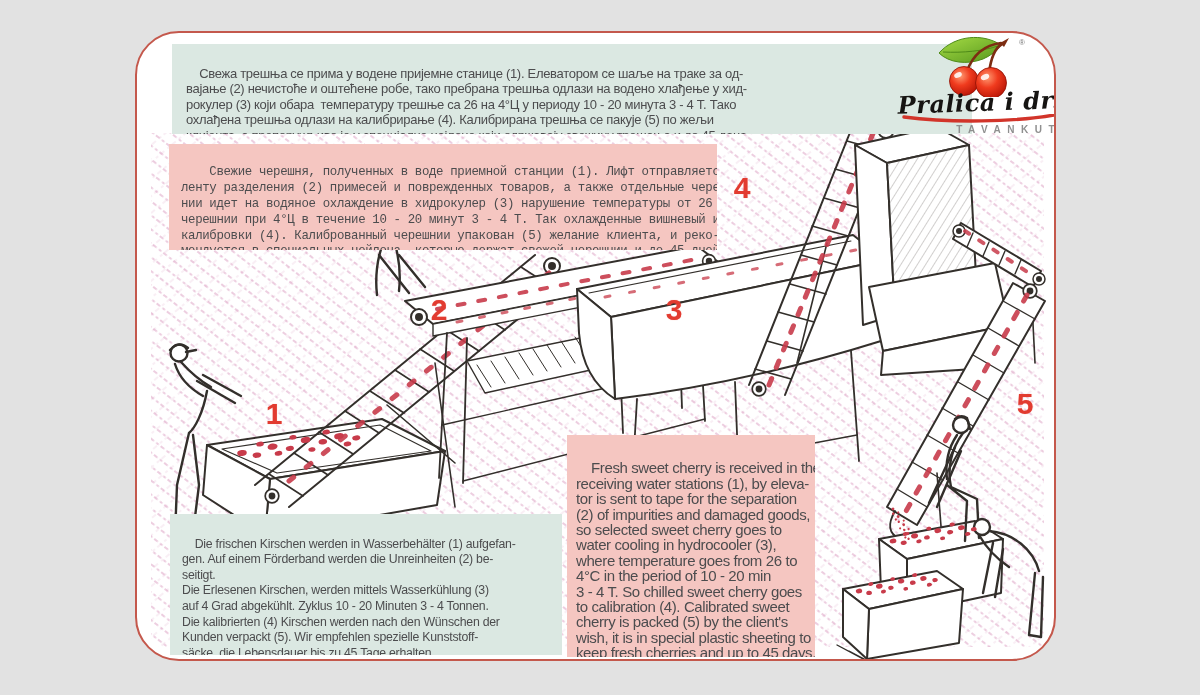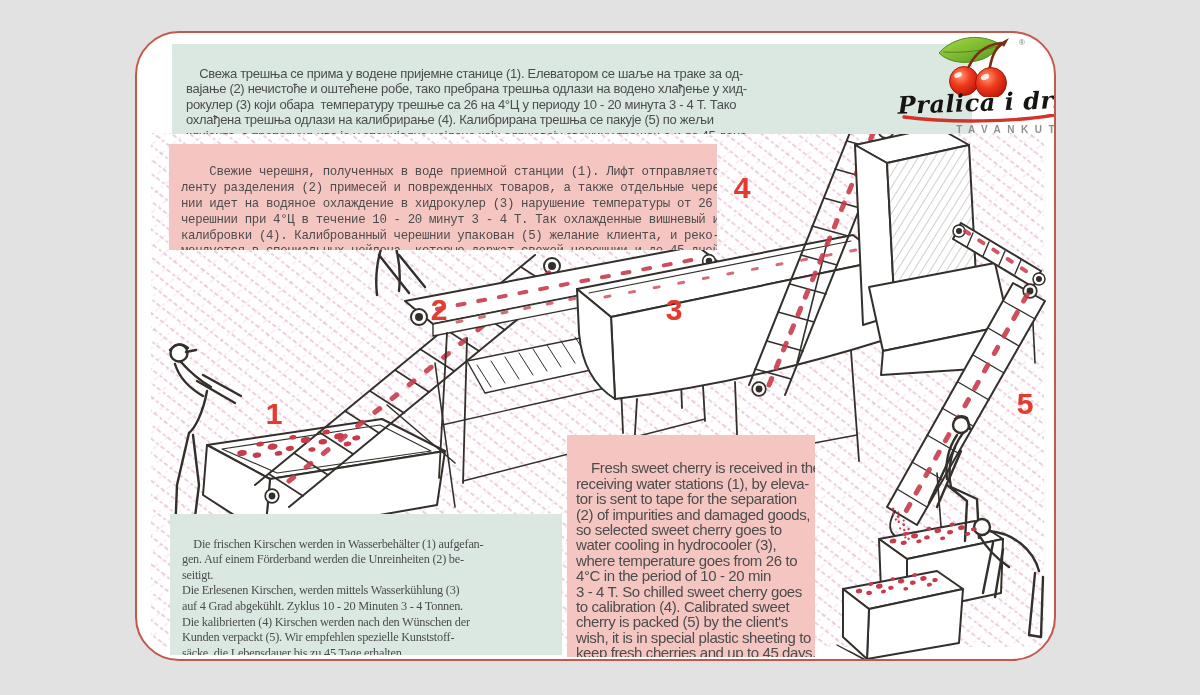--- a/index.html
+++ b/index.html
@@ -19,21 +19,21 @@
     position:absolute;z-index:3;box-sizing:border-box;
     white-space:pre;color:var(--text,#4c4c4e);overflow:hidden;
   }
   .teal{background:var(--teal-block,#dbe8e2);}
   .pink{background:var(--pink-block,#f5c6c1);}
   #blk-sr{left:35px;top:11px;width:800px;height:90px;padding:6px 14px;
     font-size:13px;line-height:15.6px;letter-spacing:-0.3px;}
   #blk-ru{left:32px;top:111px;width:548px;height:106px;padding:5px 12px;
     font-size:12.4px;line-height:15.9px;letter-spacing:-0.35px;font-family:Liberation Mono, monospace;}
   #blk-de{left:33px;top:481px;width:392px;height:141px;padding:7px 12px;
-    font-size:12.3px;line-height:15.6px;letter-spacing:-0.25px;font-family:Liberation Serif, serif;}
+    font-size:12.3px;line-height:15.6px;letter-spacing:-0.25px;}
   #blk-en{left:430px;top:402px;width:248px;height:222px;padding:10px 9px;
     font-size:15px;line-height:15.4px;letter-spacing:-0.4px;}
   .step{
     position:absolute;z-index:4;transform:translate(-50%,-50%);
     color:var(--step-red,#e23b30);font-size:30px;font-weight:bold;
     text-shadow:0 0 1px rgba(226,59,48,.4);
   }
   .logo{
     position:absolute;left:758px;top:2px;width:168px;height:124px;z-index:5;
     text-align:center;

